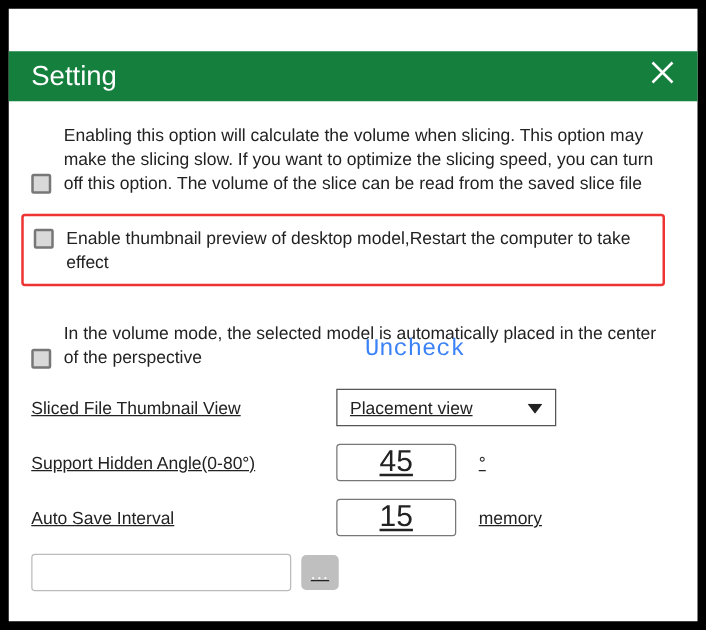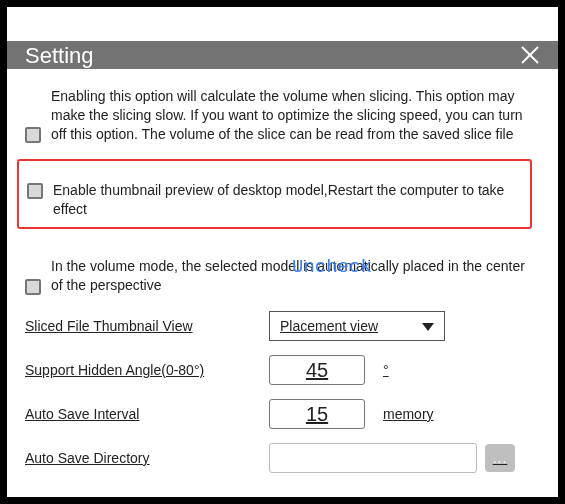--- a/index.html
+++ b/index.html
@@ -12,25 +12,25 @@
     padding: 7px;
   }
   .window {
     background: #fff;
     width: 100%;
     height: 100%;
     display: flex;
     flex-direction: column;
   }
   .titlebar {
-    background: #737373;
+    background: #15803d;
     color: #fff;
     height: 54px;
     display: flex;
-    align-items: flex-end;
+    align-items: center;
     justify-content: space-between;
     padding: 0 18px;
     margin-top: 34px;
   }
   .titlebar span.title {
     font-size: 22px;
     font-weight: 400;
   }
   .close-icon svg {
     width: 20px;
@@ -62,21 +62,21 @@
   .checkbox.checked {
     background: #d9d9d9;
     border-color: #777;
   }
   .row .label {
     line-height: 1.35;
   }
   .highlight-box {
     border: 2px solid #e33;
     border-radius: 3px;
-    padding: 20px 8px 8px 0;
+    padding: 8px 8px 8px 0;
     margin-left: -8px;
     margin-right: -8px;
     display: flex;
     align-items: flex-start;
   }
   .highlight-box .checkbox { margin-left: 8px; }
   .annotation {
     color: #3b82f6;
     position: absolute;
     left: 265px;
@@ -110,21 +110,21 @@
     width: 12px; height: 8px; fill: #222;
   }
   .numinput {
     border: 1px solid #777;
     border-radius: 3px;
     height: 30px;
     width: 96px;
     display: flex;
     align-items: center;
     justify-content: center;
-    font-size: 20px;
+    font-size: 24px;
   }
   .unit {
     margin-left: 18px;
     font-size: 14px;
   }
   .textinput {
     border: 1px solid #bbb;
     border-radius: 3px;
     height: 30px;
     width: 208px;
@@ -204,21 +204,20 @@
 
     <div class="form-row">
       <div class="flabel">Auto Save Interval</div>
       <div class="numinput">
         <span>15</span>
       </div>
       <span class="unit">memory</span>
     </div>
 
     <div class="form-row">
-      <div class="flabel">Auto Save Directory</div>
       <input class="textinput" value="" style="">
       <div class="browse-btn">
         <span>...</span>
       </div>
     </div>
 
   </div>
 </div>
 
 </body></html>

